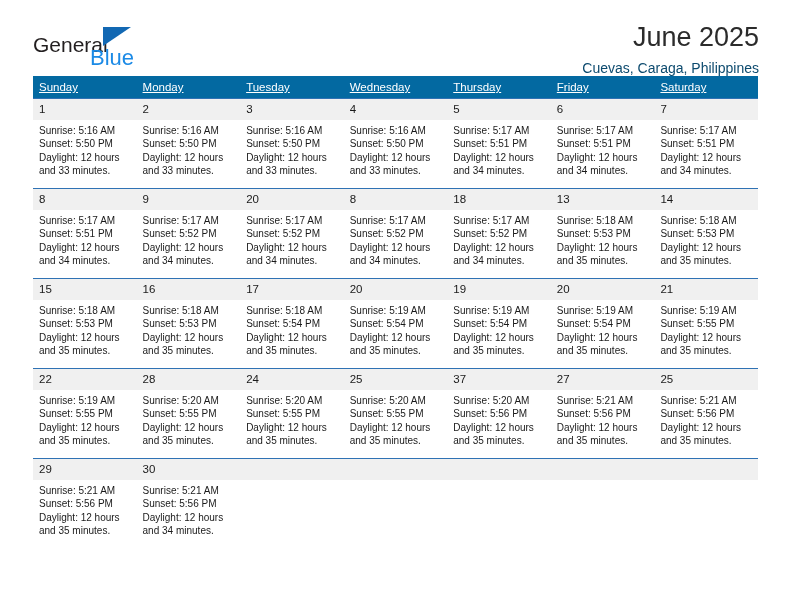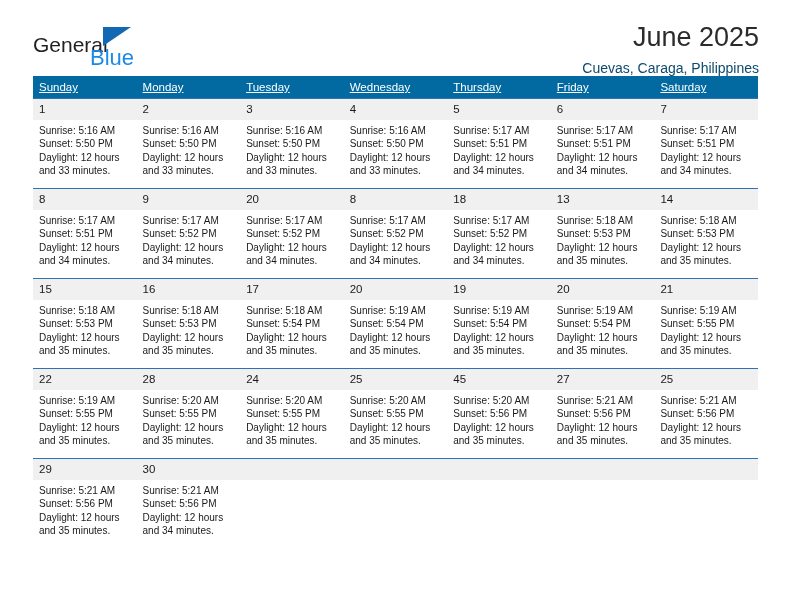--- a/index.html
+++ b/index.html
@@ -393,21 +393,21 @@
           <td>
             <div class="daynum">25</div>
             <div class="details">
               <div>Sunrise: 5:20 AM</div>
               <div>Sunset: 5:55 PM</div>
               <div>Daylight: 12 hours</div>
               <div>and 35 minutes.</div>
             </div>
           </td>
           <td>
-            <div class="daynum">45</div>
+            <div class="daynum">37</div>
             <div class="details">
               <div>Sunrise: 5:20 AM</div>
               <div>Sunset: 5:56 PM</div>
               <div>Daylight: 12 hours</div>
               <div>and 35 minutes.</div>
             </div>
           </td>
           <td>
             <div class="daynum">27</div>
             <div class="details">

